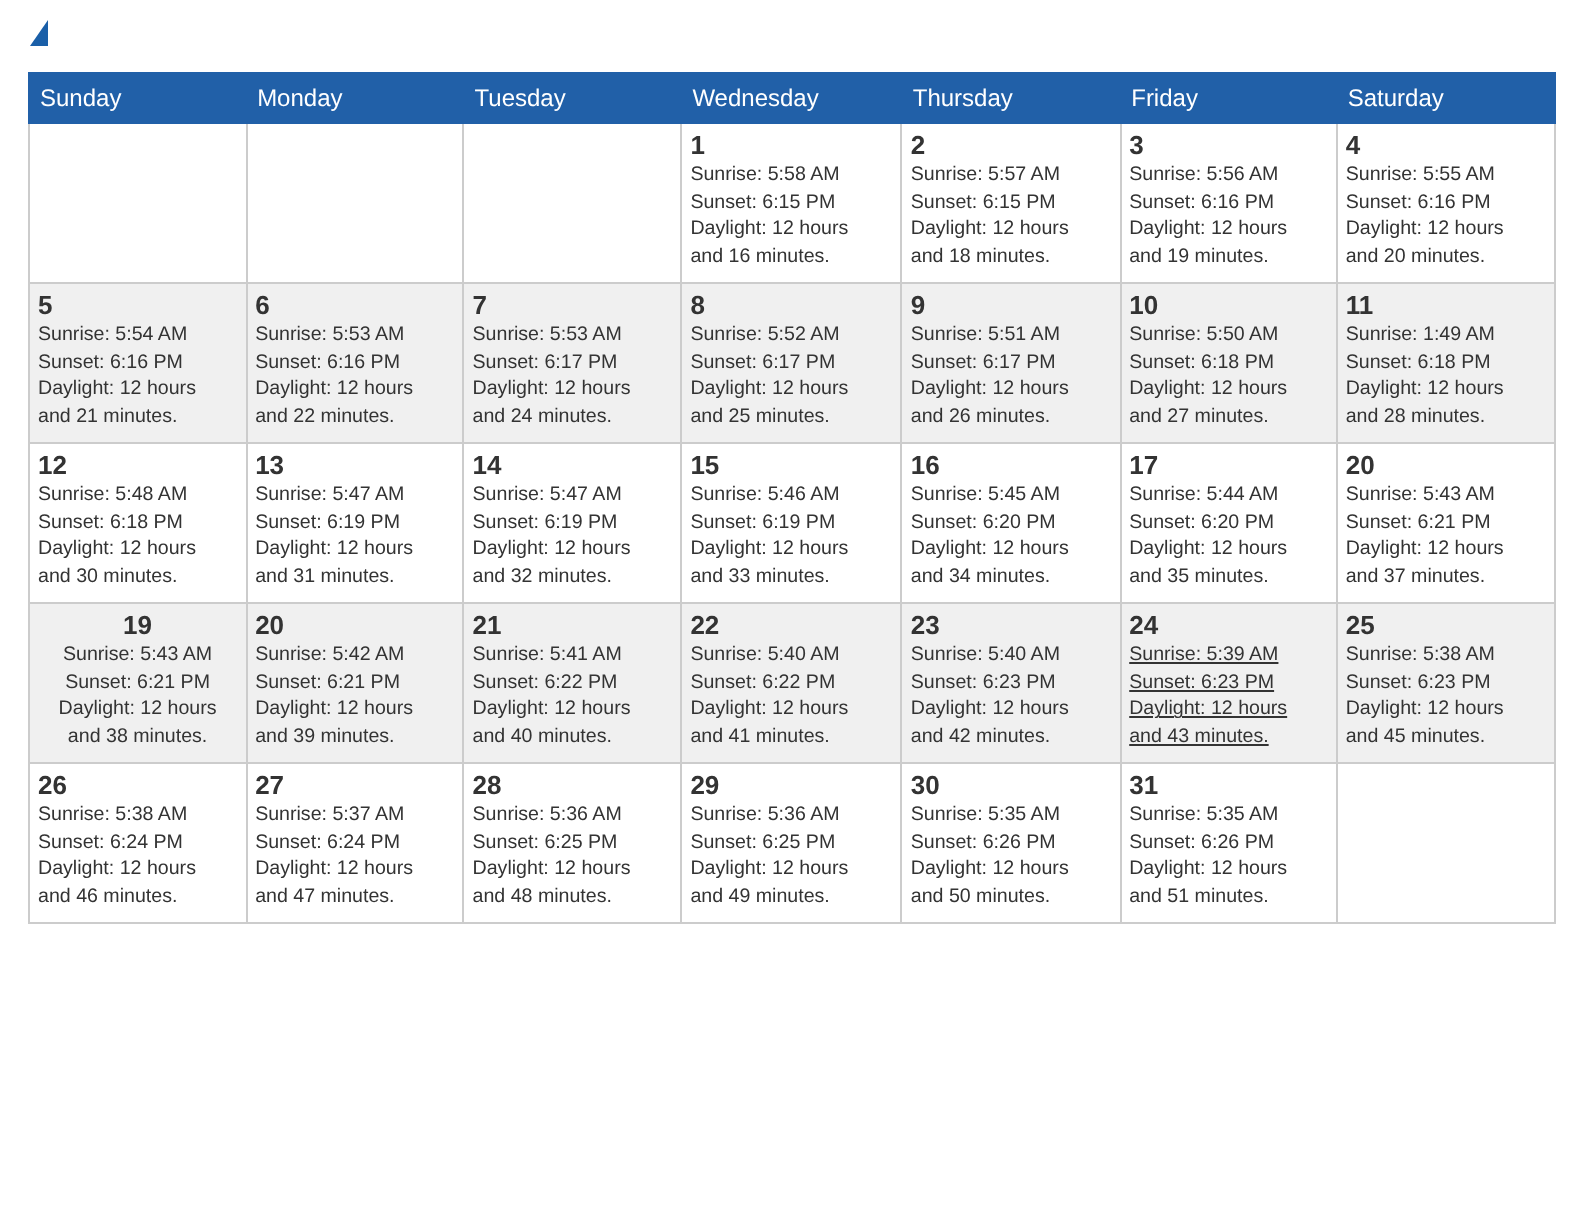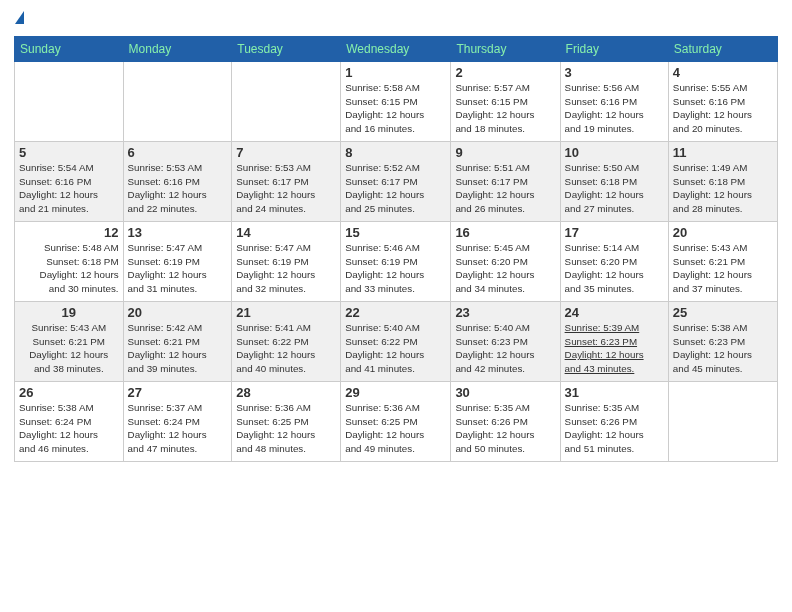--- a/index.html
+++ b/index.html
@@ -39,21 +39,21 @@
       color: #555;
     }
     .calendar {
       width: 100%;
       border-collapse: collapse;
       border: 1px solid #ccc;
       font-size: 10.5px;
     }
     .calendar th {
       background-color: #2160a8;
-      color: #86efac;
+      color: #ffffff;
       text-align: left;
       padding: 5px 5px;
       font-size: 12px;
       font-weight: normal;
       border: 1px solid #2160a8;
     }
     .calendar td {
       vertical-align: top;
       padding: 3px 4px;
       border: 1px solid #ccc;
@@ -190,21 +190,21 @@
           </td>
           <td style="background: rgb(240, 240, 240);">
             <div class="day-num">11</div>
             <div class="day-info" style="white-space: pre-line;">Sunrise: 1:49 AM
 Sunset: 6:18 PM
 Daylight: 12 hours
 and 28 minutes.</div>
           </td>
         </tr>
         <tr>
-          <td style="background: rgb(255, 255, 255); text-align: right;">
+          <td style="background: rgb(255, 255, 255);">
             <div class="day-num">12</div>
             <div class="day-info" style="white-space: pre-line;">Sunrise: 5:48 AM
 Sunset: 6:18 PM
 Daylight: 12 hours
 and 30 minutes.</div>
           </td>
           <td style="background: rgb(255, 255, 255);">
             <div class="day-num">13</div>
             <div class="day-info" style="white-space: pre-line;">Sunrise: 5:47 AM
 Sunset: 6:19 PM
@@ -227,21 +227,21 @@
           </td>
           <td style="background: rgb(255, 255, 255);">
             <div class="day-num">16</div>
             <div class="day-info" style="white-space: pre-line;">Sunrise: 5:45 AM
 Sunset: 6:20 PM
 Daylight: 12 hours
 and 34 minutes.</div>
           </td>
           <td style="background: rgb(255, 255, 255);">
             <div class="day-num">17</div>
-            <div class="day-info" style="white-space: pre-line;">Sunrise: 5:14 AM
+            <div class="day-info" style="white-space: pre-line;">Sunrise: 5:44 AM
 Sunset: 6:20 PM
 Daylight: 12 hours
 and 35 minutes.</div>
           </td>
           <td style="background: rgb(255, 255, 255);">
             <div class="day-num">20</div>
             <div class="day-info" style="white-space: pre-line;">Sunrise: 5:43 AM
 Sunset: 6:21 PM
 Daylight: 12 hours
 and 37 minutes.</div>

